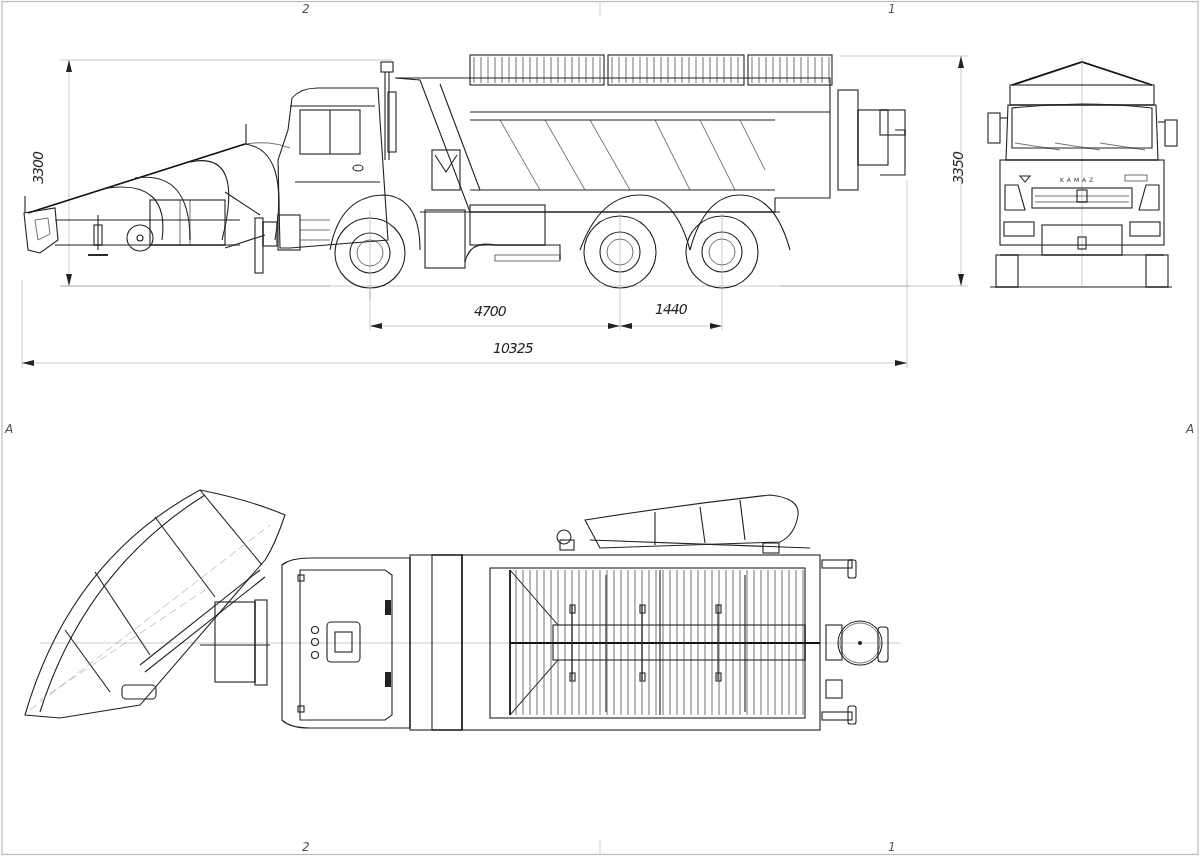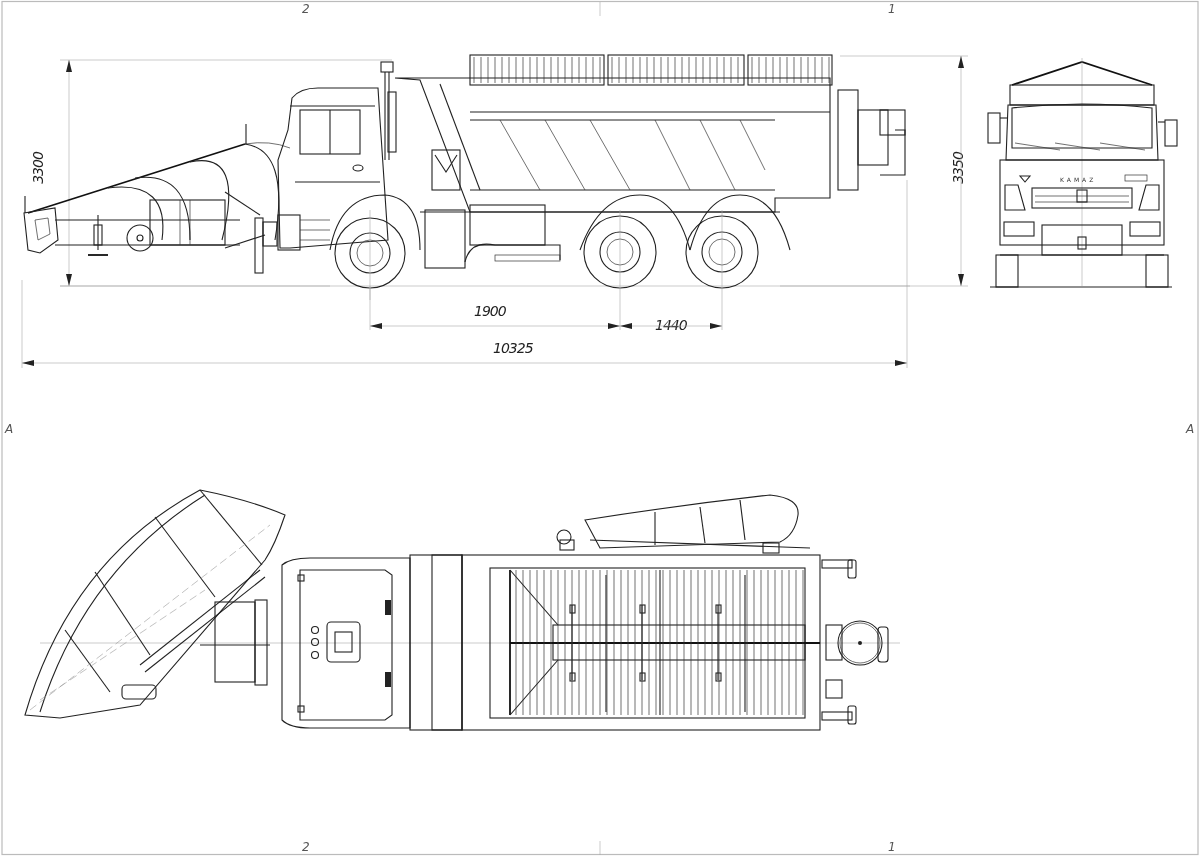--- a/index.html
+++ b/index.html
@@ -23,22 +23,22 @@
 
   <span class="frame-label" style="left:302px;top:2px;">2</span>
   <span class="frame-label" style="left:888px;top:2px;">1</span>
   <span class="frame-label" style="left:302px;top:840px;">2</span>
   <span class="frame-label" style="left:888px;top:840px;">1</span>
   <span class="frame-label" style="left:5px;top:422px;">A</span>
   <span class="frame-label" style="left:1186px;top:422px;">A</span>
 
   <span class="dim-label dim-v" style="left:22px;top:160px;">3300</span>
   <span class="dim-label dim-v" style="left:942px;top:160px;">3350</span>
-  <span class="dim-label" style="left:474px;top:303px;">1900</span>
-  <span class="dim-label" style="left:655px;top:317px;">1440</span>
+  <span class="dim-label" style="left:474px;top:303px;">4700</span>
+  <span class="dim-label" style="left:655px;top:301px;">1440</span>
   <span class="dim-label" style="left:493px;top:340px;">10325</span>
 
   <svg width="1200" height="857" viewBox="0 0 1200 857">
 
     <rect x="2" y="1.5" width="1196" height="853" class="gr" style="stroke:#bbb;stroke-width:1.2"></rect>
     <line x1="600" y1="2" x2="600" y2="16" class="gr"></line>
     <line x1="600" y1="841" x2="600" y2="855" class="gr"></line>
 
     <g>
 

